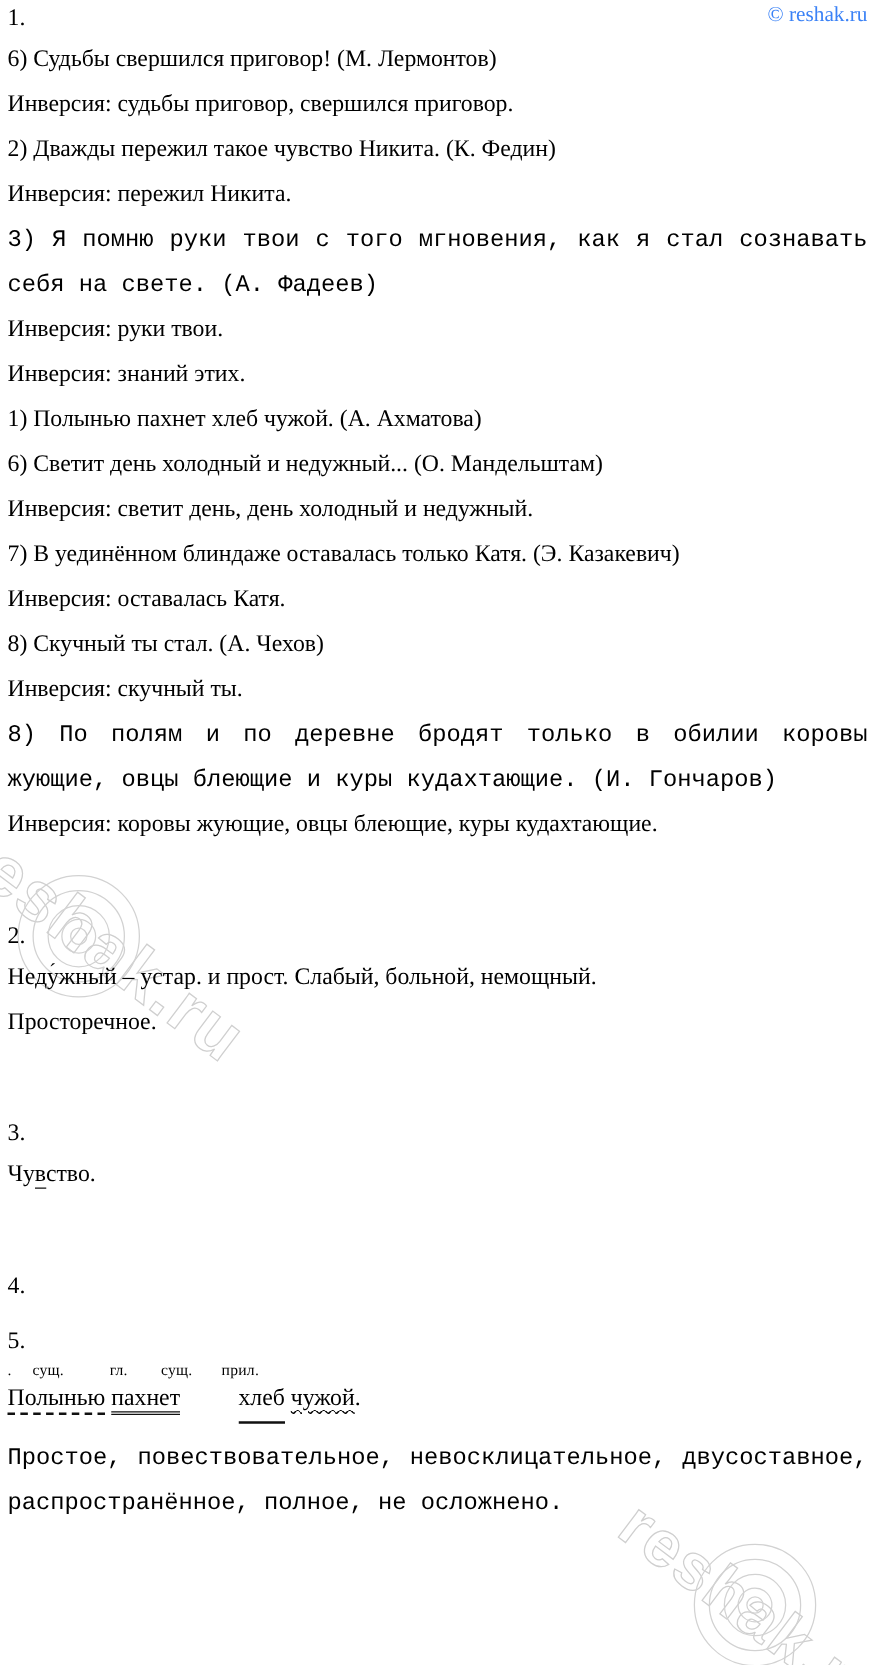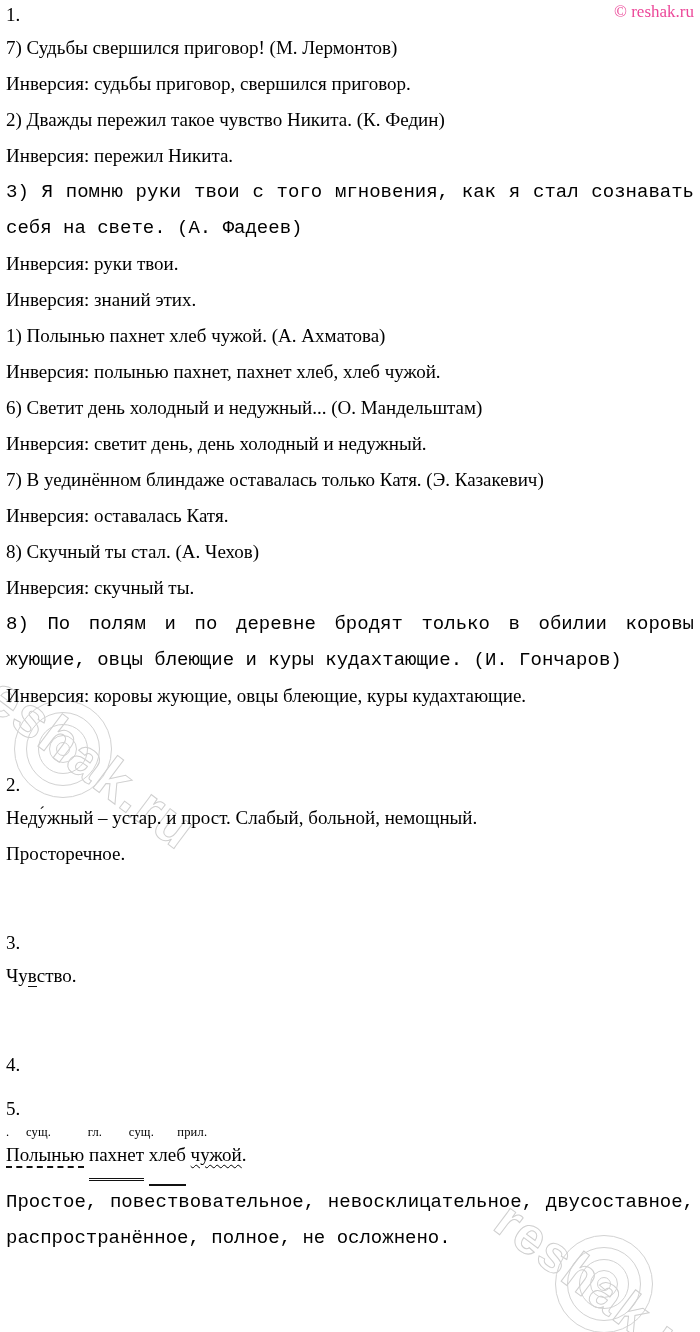--- a/index.html
+++ b/index.html
@@ -84,21 +84,21 @@
     position: relative;
     z-index: 2;
   }
 
   .copyright {
     position: absolute;
     right: 6px;
     top: 2px;
     font-size: 17px;
     font-family: "Liberation Serif", "DejaVu Serif", serif;
-    color: #ec4899;
+    color: #3b82f6;
     z-index: 3;
   }
 
   .sec-num {
     font-size: 19px;
     line-height: 30px;
     margin: 0;
     padding: 0 0 0 2px;
   }
 
@@ -140,25 +140,26 @@
     white-space: nowrap;
   }
 
   
   .u-dashdot {
     border-bottom: 2px dashed #111;
     padding-bottom: 1px;
   }
   .u-double {
     border-bottom: 3px double #111;
-    padding-bottom: 13px;
+    padding-bottom: 0;
   }
   .u-single {
     border-bottom: 2px solid #111;
-    padding-bottom: 19px;
+    padding-bottom: 8px;
+    margin-left: 42px;
   }
   .u-wavy {
     text-decoration: underline;
     text-decoration-style: wavy;
     text-decoration-thickness: 1px;
     text-underline-offset: 3px;
     margin-top: 48px;
   }
   .u-none { }
 
@@ -196,29 +197,28 @@
     <div class="wm-ring r3 wm-d3"></div>
     <div class="wm-ring r4 wm-d4"></div>
     <div class="wm-ring r5 wm-d5"></div>
   </div>
 
   <div class="copyright">© reshak.ru</div>
 
   <div id="content">
 
     <div class="sec-num">1.</div>
-    <div class="line">7) Судьбы свершился приговор! (М. Лермонтов)</div>
+    <div class="line">6) Судьбы свершился приговор! (М. Лермонтов)</div>
     <div class="line">Инверсия: судьбы приговор, свершился приговор.</div>
     <div class="line">2) Дважды пережил такое чувство Никита. (К. Федин)</div>
     <div class="line">Инверсия: пережил Никита.</div>
     <div class="para">3) Я помню руки твои с того мгновения, как я стал сознавать себя на свете. (А. Фадеев)</div>
     <div class="line">Инверсия: руки твои.</div>
     <div class="line">Инверсия: знаний этих.</div>
     <div class="line">1) Полынью пахнет хлеб чужой. (А. Ахматова)</div>
-    <div class="line">Инверсия: полынью пахнет, пахнет хлеб, хлеб чужой.</div>
     <div class="line">6) Светит день холодный и недужный... (О. Мандельштам)</div>
     <div class="line">Инверсия: светит день, день холодный и недужный.</div>
     <div class="line">7) В уединённом блиндаже оставалась только Катя. (Э. Казакевич)</div>
     <div class="line">Инверсия: оставалась Катя.</div>
     <div class="line">8) Скучный ты стал. (А. Чехов)</div>
     <div class="line">Инверсия: скучный ты.</div>
     <div class="para">8) По полям и по деревне бродят только в обилии коровы жующие, овцы блеющие и куры кудахтающие. (И. Гончаров)</div>
     <div class="line">Инверсия: коровы жующие, овцы блеющие, куры кудахтающие.</div>
 
     <div class="gap-lg"></div>

